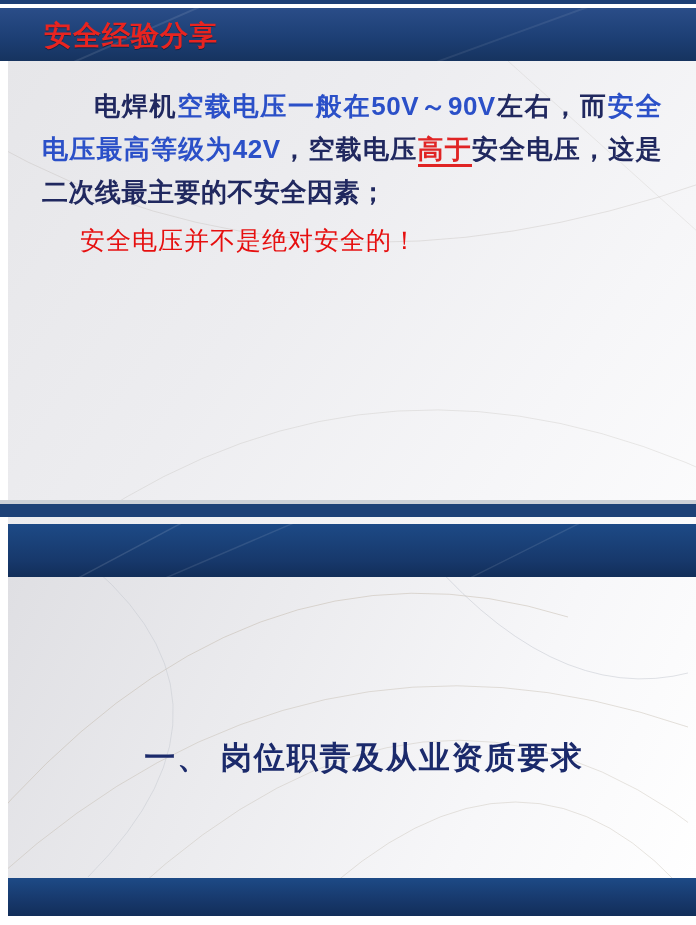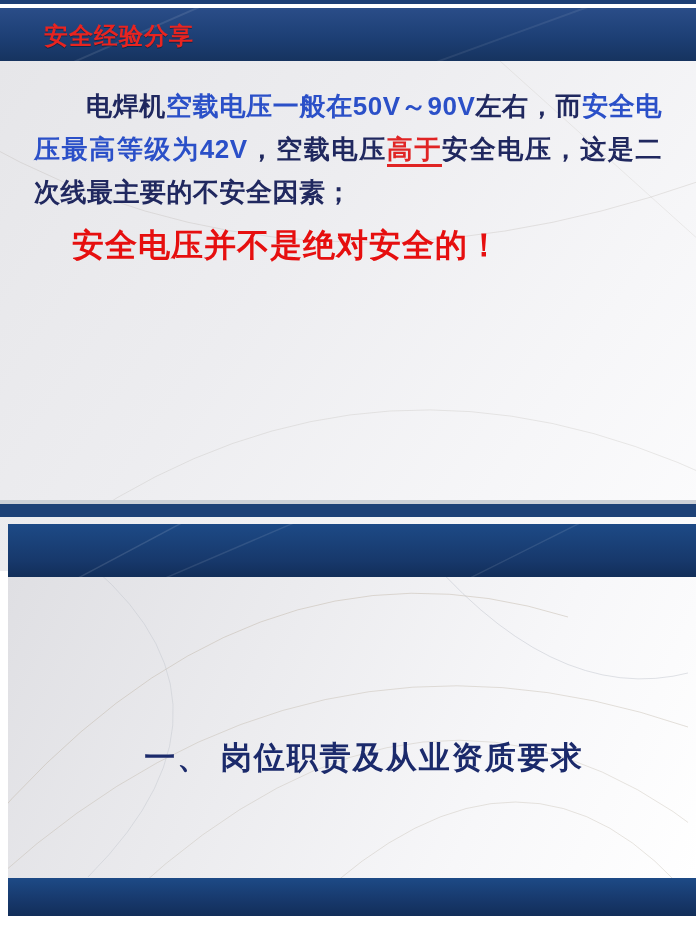--- a/index.html
+++ b/index.html
@@ -10,39 +10,39 @@
   .abs{position:absolute;}
   
   .s1-topstrip{top:0;left:0;right:0;height:4px;background:#1d3f75;}
   .s1-header{
     top:8px;left:0;right:0;height:53px;
     background:linear-gradient(180deg,#2a4d88 0%,#1d3f75 55%,#16335f 100%);
     overflow:hidden;
   }
   .s1-header-title{
     position:absolute;left:44px;top:0;height:53px;line-height:56px;
-    font-size:24px;font-weight:700;color:#e82420;letter-spacing:1px;
+    font-size:28px;font-weight:700;color:#e82420;letter-spacing:1px;
     text-shadow:0 1px 0 rgba(0,0,0,.35);
   }
   .s1-body{
-    top:61px;left:0;right:0;height:510px;
+    top:61px;left:8px;right:0;height:510px;
     background:linear-gradient(125deg,#e6e6e9 0%,#ededf0 40%,#f6f6f8 75%,#fcfcfd 100%);
     overflow:hidden;
   }
   .s1-body-inner{position:absolute;top:0;left:34px;right:34px;}
   .para{
     margin:0;font-size:26px;font-weight:700;color:#20285f;
     line-height:43px;text-align:justify;text-align-last:left;
     text-indent:2em;letter-spacing:.5px;
   }
   .p1{margin-top:24px;}
   .t-blue{color:#2b50c8;}
   .t-red{color:#e02424;border-bottom:3px solid #e02424;}
   .callout{
-    margin:10px 0 14px 38px;font-size:32px;font-weight:700;color:#e60f0f;
+    margin:10px 0 14px 38px;font-size:25px;font-weight:400;color:#e60f0f;
     letter-spacing:1px;
   }
   .s1-graybar{top:500px;left:0;right:0;height:4px;background:#ccd0d7;}
   .s1-bottombar{top:504px;left:0;right:0;height:13px;background:#1d4177;}
   
   .slide2{
     top:524px;left:8px;right:0;height:392px;background:#17386b;overflow:hidden;
   }
   .s2-topband{position:absolute;top:0;left:0;right:0;height:53px;
     background:linear-gradient(180deg,#1d4a86 0%,#17386b 70%,#122e59 100%);}

